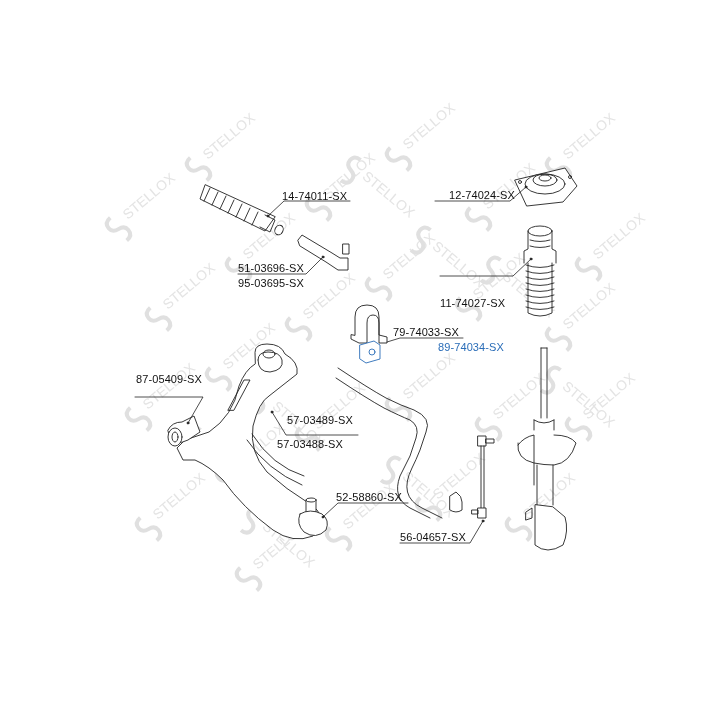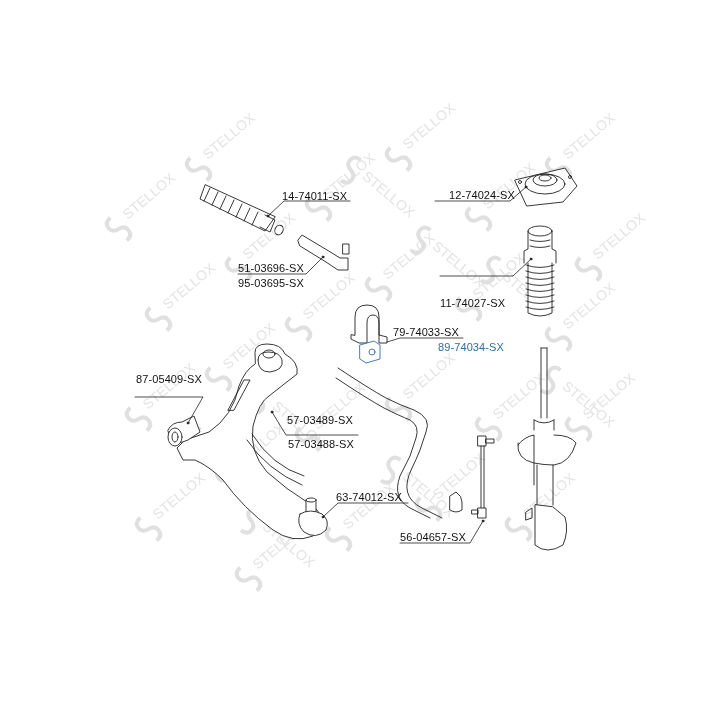--- a/index.html
+++ b/index.html
@@ -226,16 +226,16 @@
 
 <span class="lbl" style="left:282px;top:190px;">14-74011-SX</span>
 <span class="lbl" style="left:238px;top:262px;">51-03696-SX</span>
 <span class="lbl" style="left:238px;top:277px;">95-03695-SX</span>
 <span class="lbl" style="left:449px;top:189px;">12-74024-SX</span>
 <span class="lbl" style="left:440px;top:264px;margin-top:33px;">11-74027-SX</span>
 <span class="lbl" style="left:393px;top:326px;">79-74033-SX</span>
 <span class="lbl hl" style="left:393px;top:341px;margin-left:45px;">89-74034-SX</span>
 <span class="lbl" style="left:136px;top:373px;">87-05409-SX</span>
 <span class="lbl" style="left:287px;top:414px;">57-03489-SX</span>
-<span class="lbl" style="left:288px;top:438px;">57-03488-SX</span>
-<span class="lbl" style="left:336px;top:491px;">63-74012-SX</span>
+<span class="lbl" style="left:277px;top:438px;">57-03488-SX</span>
+<span class="lbl" style="left:336px;top:491px;">52-58860-SX</span>
 <span class="lbl" style="left:400px;top:531px;text-align:right;">56-04657-SX</span>
 </div>
 
 </body></html>

